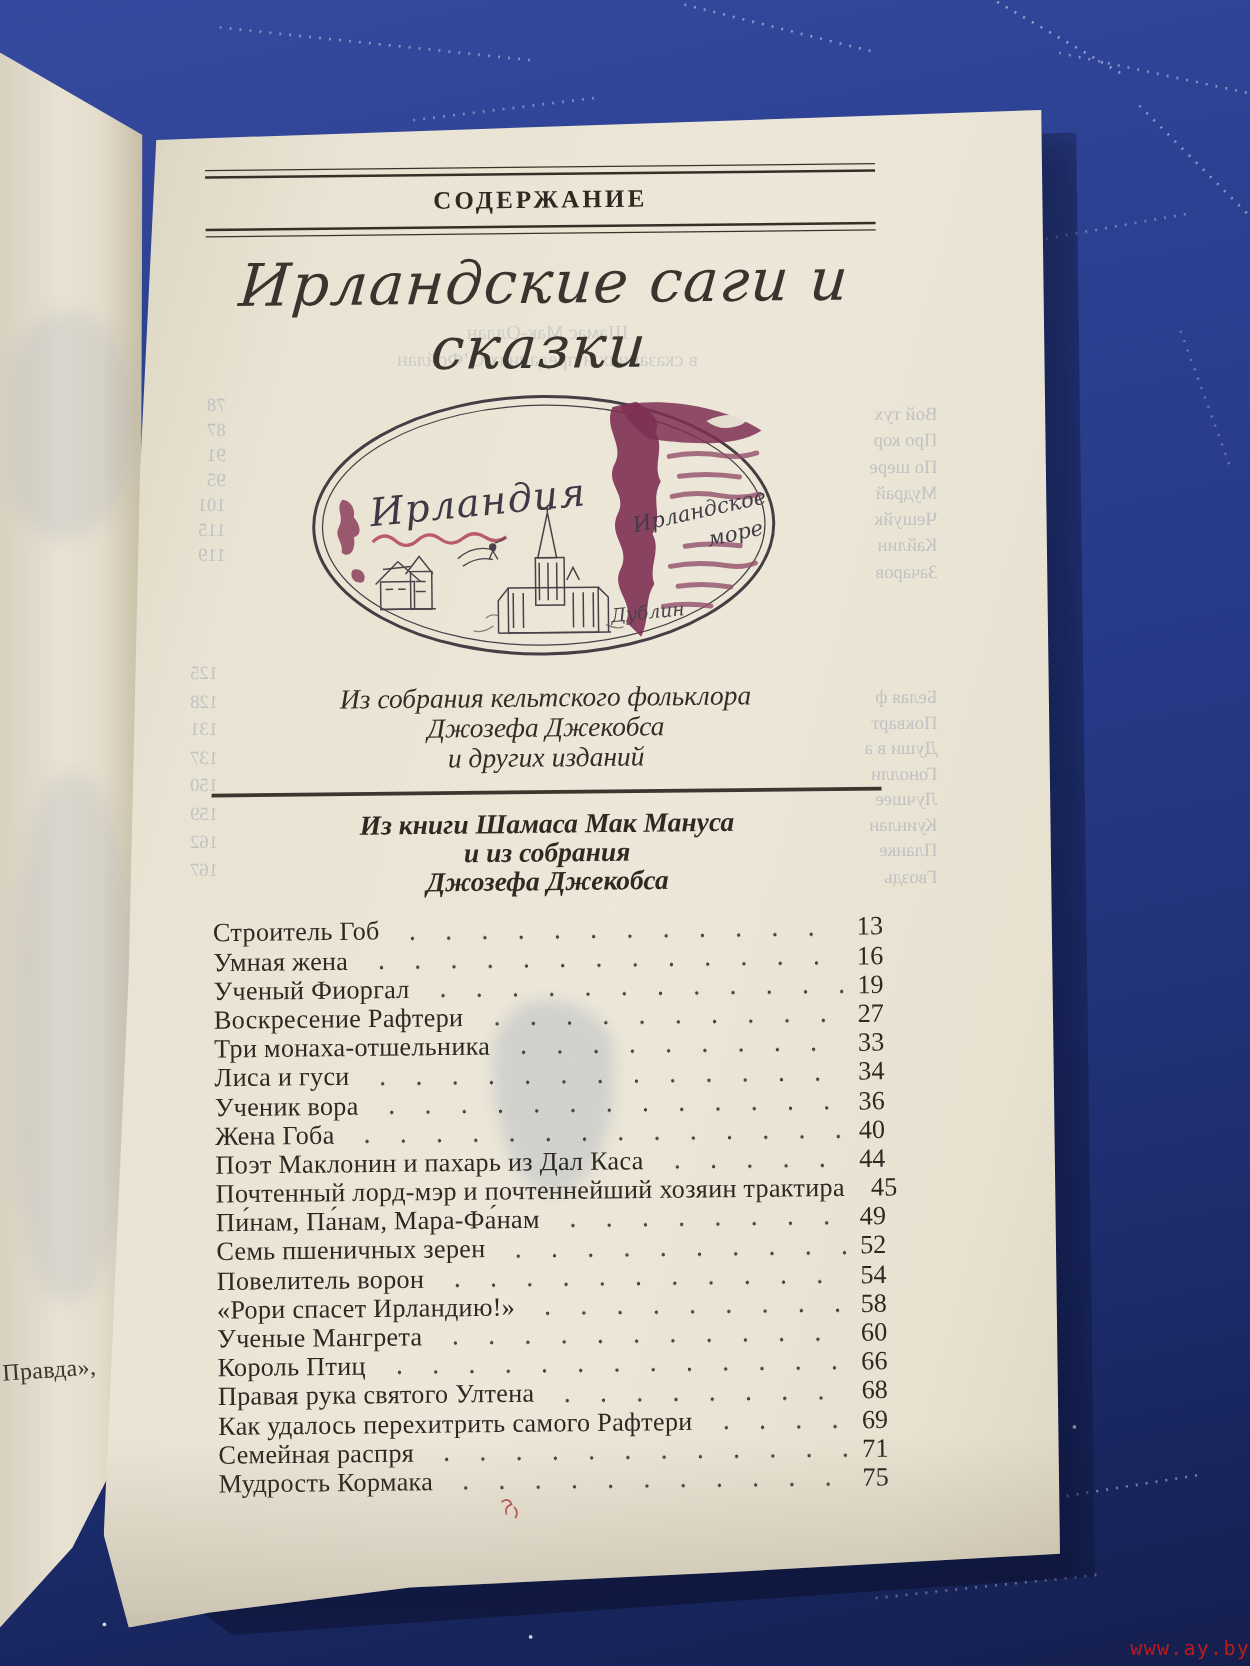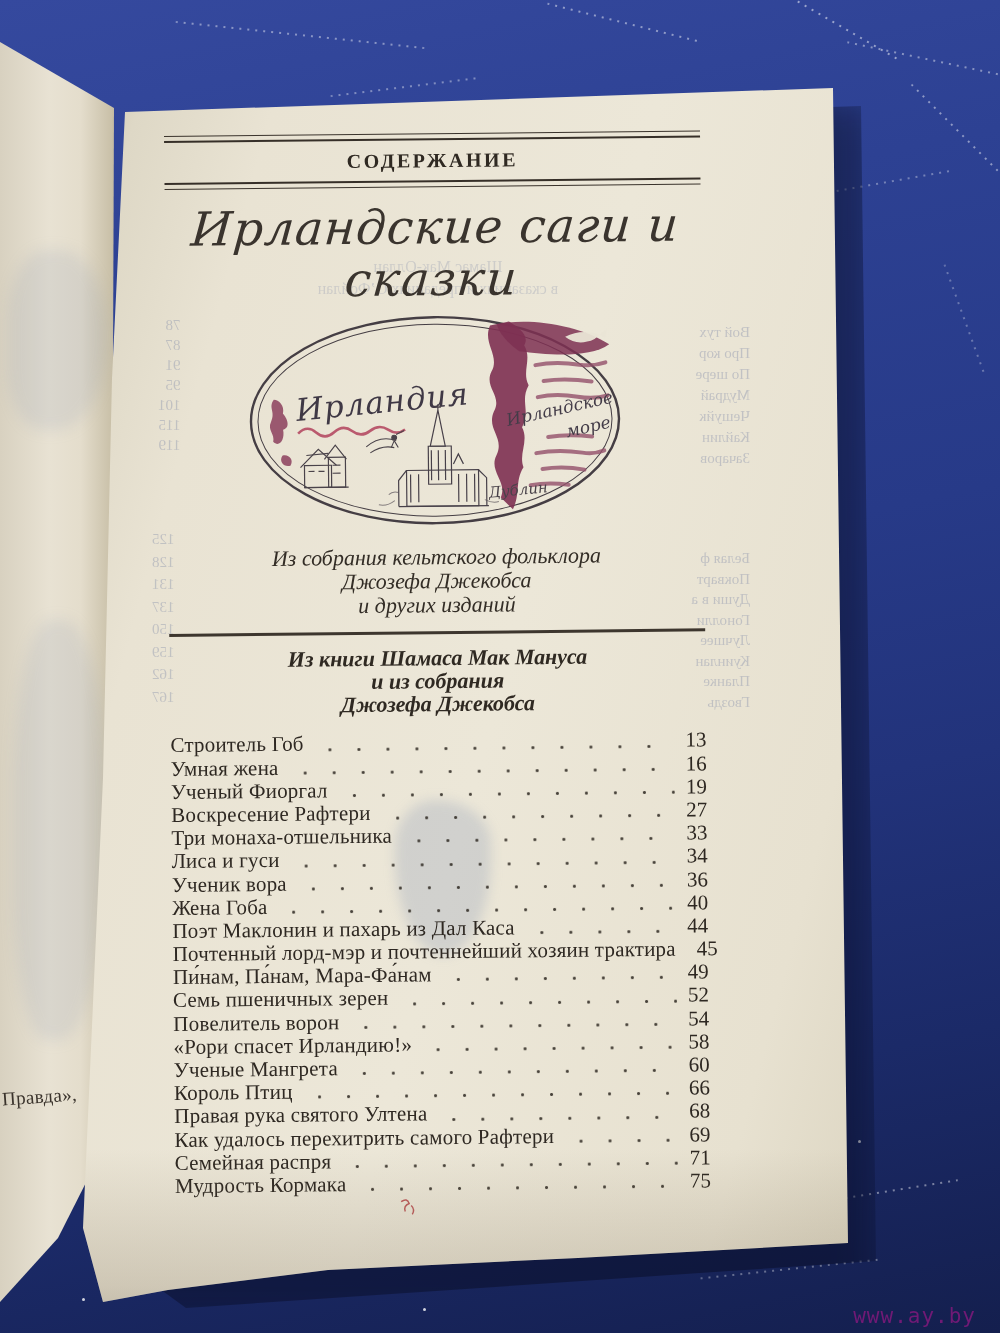--- a/index.html
+++ b/index.html
@@ -71,22 +71,22 @@
   .toc{margin-top:16px;}
   .trow{display:flex;align-items:baseline;height:23.2px;font-size:21px;line-height:23px;color:#2e2822;}
   .trow .t{white-space:nowrap;letter-spacing:.2px;}
   .trow .l{flex:1 1 0;min-width:0;height:5px;align-self:flex-end;margin:0 8px 4px 10px;
     background-image:radial-gradient(circle,rgba(45,40,33,.85) 1.3px,rgba(0,0,0,0) 1.6px);
     background-size:29px 5px;background-repeat:repeat-x;background-position:2px 0;}
   .trow .p{flex:0 0 auto;text-align:right;min-width:24px;}
   .penmark{position:absolute;left:222px;top:1062px;width:26px;height:22px;}
   
   .watermark{
-    position:absolute;right:24px;bottom:5px;font-family:"DejaVu Sans Mono",monospace;
-    font-size:21px;color:#701a75;letter-spacing:1px;
+    position:absolute;right:0;bottom:5px;font-family:"DejaVu Sans Mono",monospace;
+    font-size:16px;color:#b91c1c;letter-spacing:1px;
   }
 </style>
 </head>
 <body>
 
 <i class="scr" style="left:175px;top:34px;width:250px;transform:rotate(6deg);opacity:.5"></i>
 <i class="scr" style="left:330px;top:86px;width:150px;transform:rotate(-7deg);opacity:.45"></i>
 <i class="scr" style="left:545px;top:22px;width:160px;transform:rotate(14deg);opacity:.55"></i>
 <i class="scr" style="left:760px;top:22px;width:150px;transform:rotate(30deg);opacity:.6"></i>
 <i class="scr" style="left:845px;top:62px;width:200px;transform:rotate(12deg);opacity:.5"></i>

